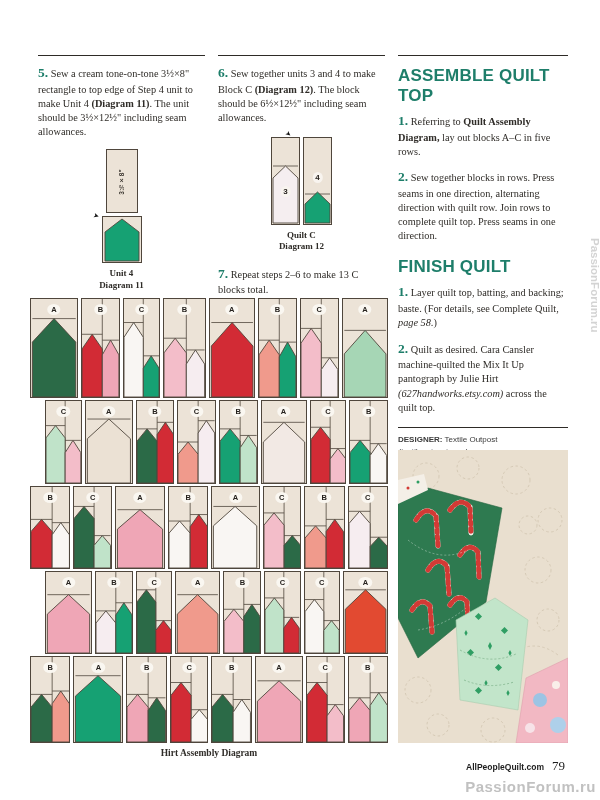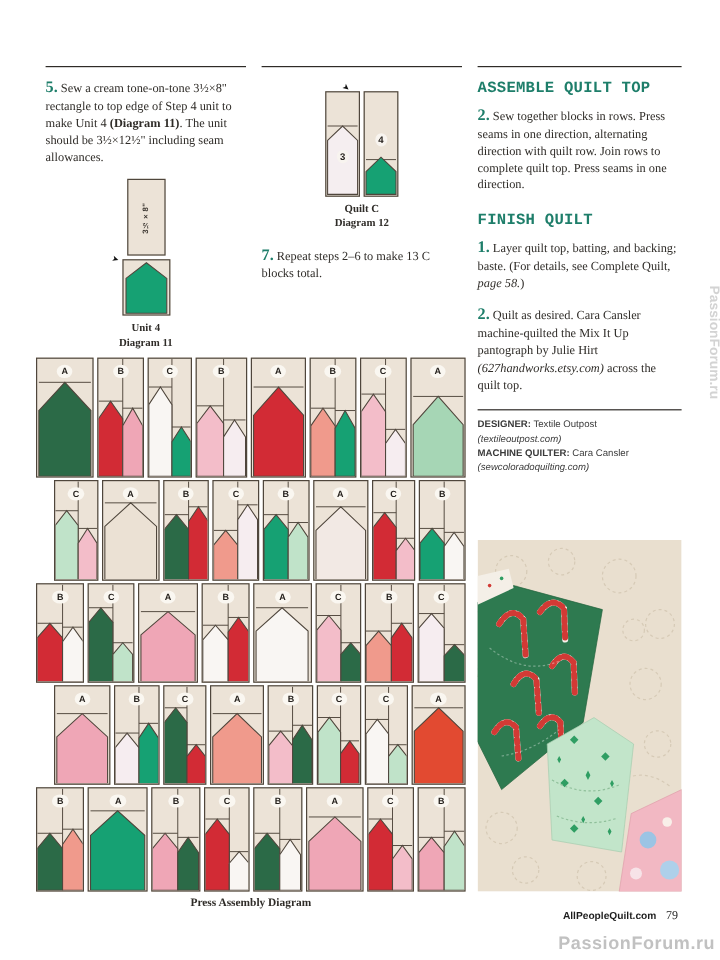--- a/index.html
+++ b/index.html
@@ -4,21 +4,21 @@
 <style>
   html,body{margin:0;padding:0;}
   .page{position:relative;width:600px;height:800px;background:#ffffff;overflow:hidden;
         font-family:"Liberation Serif",serif;color:#2f2c28;}
   .col{position:absolute;border-top:1.5px solid #2e2b27;padding-top:8px;box-sizing:border-box;}
   .col1{left:38px;top:55px;width:167px;}
   .col2{left:218px;top:55px;width:167px;}
   .col3{left:398px;top:55px;width:170px;}
   p.step{margin:0 0 9px 0;font-size:10.3px;line-height:1.38;}
   .stepnum{font-weight:bold;color:#1e7e6a;font-size:13.5px;}
-  .ghead{font-family:Liberation Mono, monospace;font-weight:bold;font-size:13px;
+  .ghead{font-family:Liberation Sans, sans-serif;font-weight:bold;font-size:17px;
          color:#1e7e6a;letter-spacing:.2px;margin:2px 0 6px 0;}
   .ghead2{margin-top:14px;}
   
   .d11wrap{width:70px;margin:10px auto 0;position:relative;text-align:center;}
   .d11rect{width:30px;height:62px;margin:0 auto;background:#ece3d7;border:1px solid #4f463c;
            display:flex;align-items:center;justify-content:center;}
   .d11rect span{writing-mode:vertical-rl;transform:rotate(180deg);
                 font:bold 6.5px "Liberation Sans",sans-serif;color:#3a352f;letter-spacing:.3px;}
   .d11house{width:38px;height:45px;margin:3px auto 0;background:#ece3d7;border:1px solid #4f463c;position:relative;}
   .d11house svg{position:absolute;inset:0;width:100%;height:100%;}
@@ -47,21 +47,21 @@
   .pill{position:absolute;top:5px;left:50%;transform:translateX(-50%);background:#faf7f1;
         border-radius:50%;padding:1px 4px;font:bold 7.5px "Liberation Sans",sans-serif;
         color:#26221e;line-height:1.2;z-index:2;}
   .qcaption{margin-top:5px;text-align:center;font-weight:bold;font-size:9.5px;}
   
   .photo{position:absolute;left:398px;top:450px;width:170px;height:293px;}
   .photo svg{width:100%;height:100%;display:block;}
   
   .footer{position:absolute;right:35px;top:758px;display:flex;align-items:baseline;gap:8px;}
   .footer .site{font:bold 8.5px "Liberation Sans",sans-serif;color:#1d1d1d;margin-left:35px;}
-  .footer .pnum{font-size:10px;color:#1d1d1d;}
+  .footer .pnum{font-size:13px;color:#1d1d1d;}
   .wm-h{position:absolute;right:4px;top:778px;font:bold 15px "Liberation Sans",sans-serif;
         color:rgba(178,178,178,.8);letter-spacing:.5px;}
   .wm-v{position:absolute;right:-1px;top:238px;writing-mode:vertical-rl;
         font:bold 11.5px "Liberation Sans",sans-serif;color:rgba(175,175,175,.55);}
   b{font-weight:bold;} i{font-style:italic;}
 </style>
 </head>
 <body>
 
 <div class="page">
@@ -79,20 +79,21 @@
         </svg>
       </div>
       <div class="dcap">
         <span style="display:block">Unit 4</span>
         <span style="display:block">Diagram 11</span>
       </div>
     </div>
   </div>
 
   <div class="col col2">
+    <p class="step"><span class="stepnum">6.</span> <span><span>Sew together units 3 and 4 to make Block C </span><b>(Diagram 12)</b><span>. The block should be 6½×12½" including seam allowances.</span></span></p>
     <div class="d12wrap">
       <span class="seam-arrow">➤</span>
       <div class="d12strips">
         <div class="strip">
           <svg viewBox="0 0 27 86" preserveAspectRatio="none">
             <line x1="1" y1="28" x2="26" y2="28" class="seam"></line>
             <polygon points="1,40 13.5,28 26,40 26,85 1,85" class="hp" fill="#f5eef0"></polygon>
           </svg>
           <span class="ulabel" style="top:48px">3</span>
         </div>
@@ -107,20 +108,21 @@
       <div class="dcap">
         <span style="display:block">Quilt C</span>
         <span style="display:block">Diagram 12</span>
       </div>
     </div>
     <p class="step" style="margin-top:12px"><span class="stepnum">7.</span> <span><span>Repeat steps 2–6 to make 13 C blocks total.</span></span></p>
   </div>
 
   <div class="col col3">
     <div class="ghead">ASSEMBLE QUILT TOP</div>
+    <p class="step"><span class="stepnum">1.</span> <span><span>Referring to </span><b>Quilt Assembly Diagram,</b><span> lay out blocks A–C in five rows.</span></span></p>
     <p class="step"><span class="stepnum">2.</span> <span><span>Sew together blocks in rows. Press seams in one direction, alternating direction with quilt row. Join rows to complete quilt top. Press seams in one direction.</span></span></p>
     <div class="ghead ghead2">FINISH QUILT</div>
     <p class="step"><span class="stepnum">1.</span> <span><span>Layer quilt top, batting, and backing; baste. (For details, see Complete Quilt, </span><i>page 58.</i><span>)</span></span></p>
     <p class="step"><span class="stepnum">2.</span> <span><span>Quilt as desired. Cara Cansler machine-quilted the Mix It Up pantograph by Julie Hirt </span><i>(627handworks.etsy.com)</i><span> across the quilt top.</span></span></p>
     <div class="credits">
       <div><b>DESIGNER:</b><span> Textile Outpost </span><i>(textileoutpost.com)</i></div>
       <div><b>MACHINE QUILTER:</b><span> Cara Cansler</span></div>
       <div><i>(sewcoloradoquilting.com)</i></div>
     </div>
   </div>
@@ -495,21 +497,21 @@
               <line x1="55" y1="0" x2="55" y2="100" class="seam"></line>
               <line x1="0" y1="48" x2="55" y2="48" class="seam"></line>
               <polygon class="hp" fill="#efa6b6" points="0,63 27.5,48 55,63 55,100 0,100"></polygon>
               <line x1="55" y1="42.00000000000001" x2="100" y2="42.00000000000001" class="seam"></line>
               <polygon class="hp" fill="#c0e3c9" points="55,57.00000000000001 77.5,42.00000000000001 100,57.00000000000001 100,100 55,100"></polygon>
             </svg>
             <span class="pill">B</span>
           </div>
         </div>
       </div>
-    <div class="qcaption">Press Assembly Diagram</div>
+    <div class="qcaption">Hirt Assembly Diagram</div>
   </div>
 
   <div class="photo">
     <svg viewBox="0 0 170 293">
       <rect x="0" y="0" width="170" height="293" fill="#e9dfcf"></rect>
 
       <g fill="none" stroke="#d6cab6" stroke-width="1" stroke-dasharray="2.5,2.5">
         <circle cx="28" cy="26" r="13"></circle>
           <circle cx="70" cy="18" r="11"></circle>
         <circle cx="118" cy="30" r="14"></circle>

